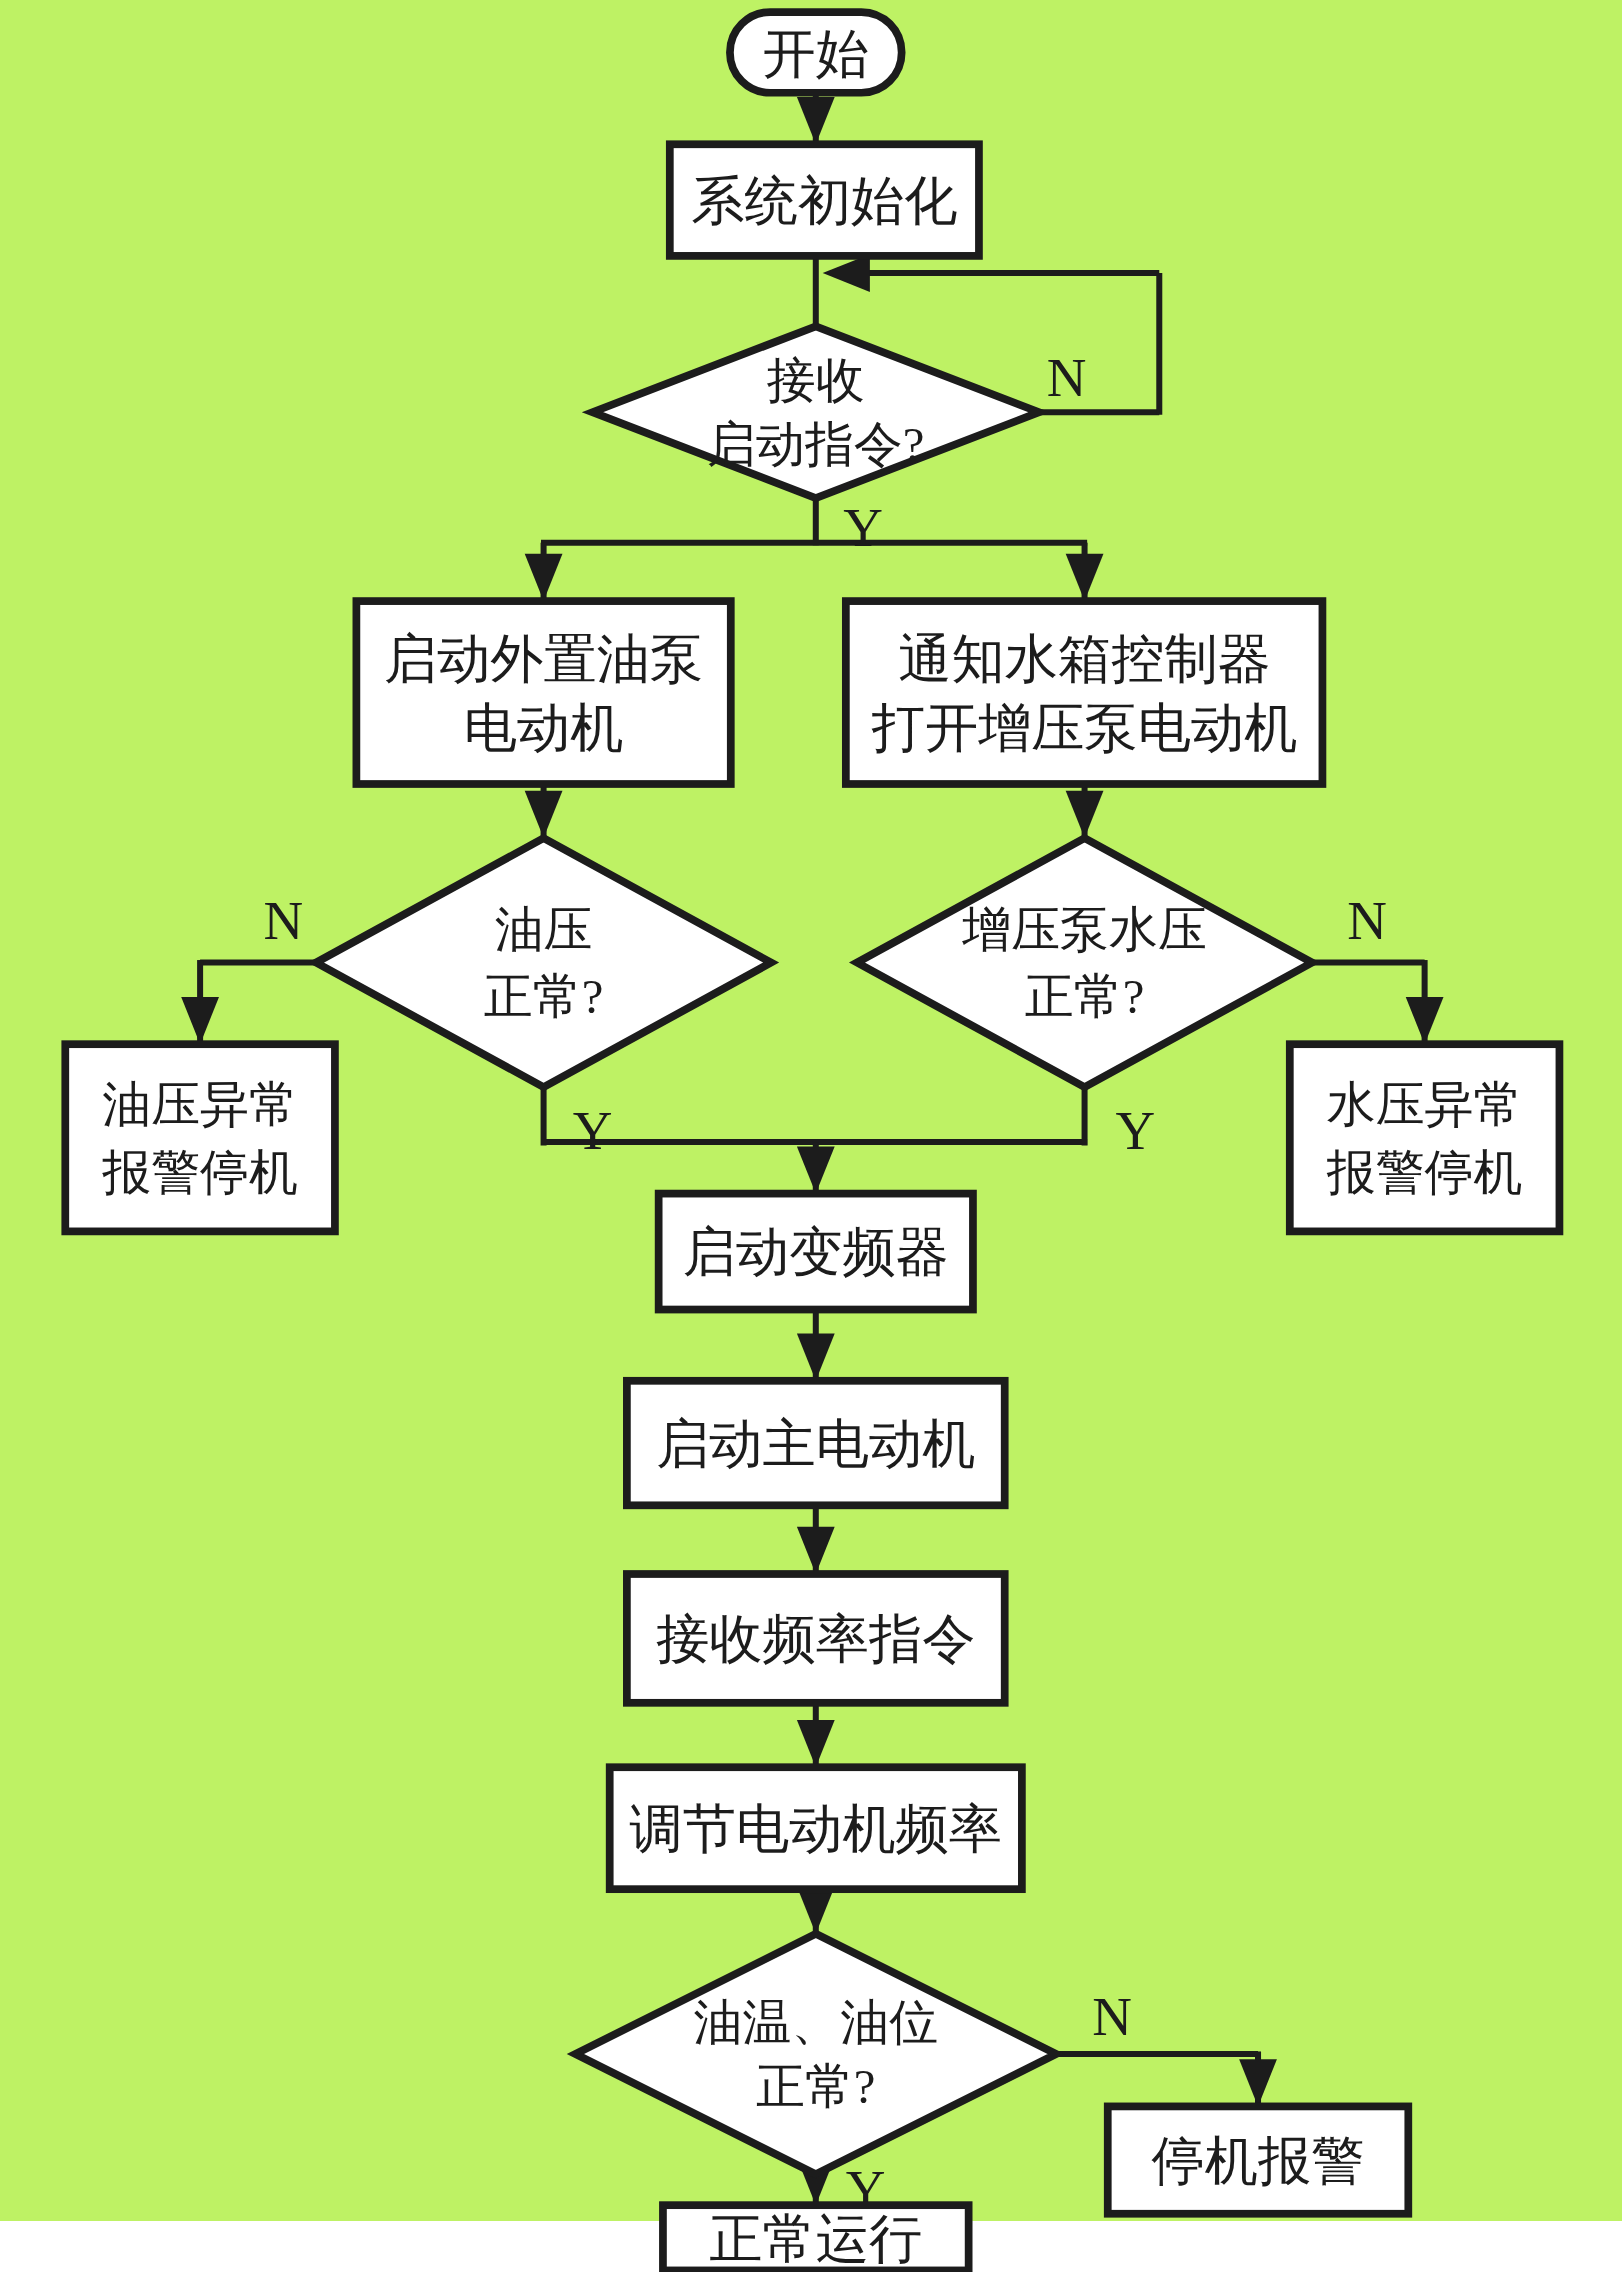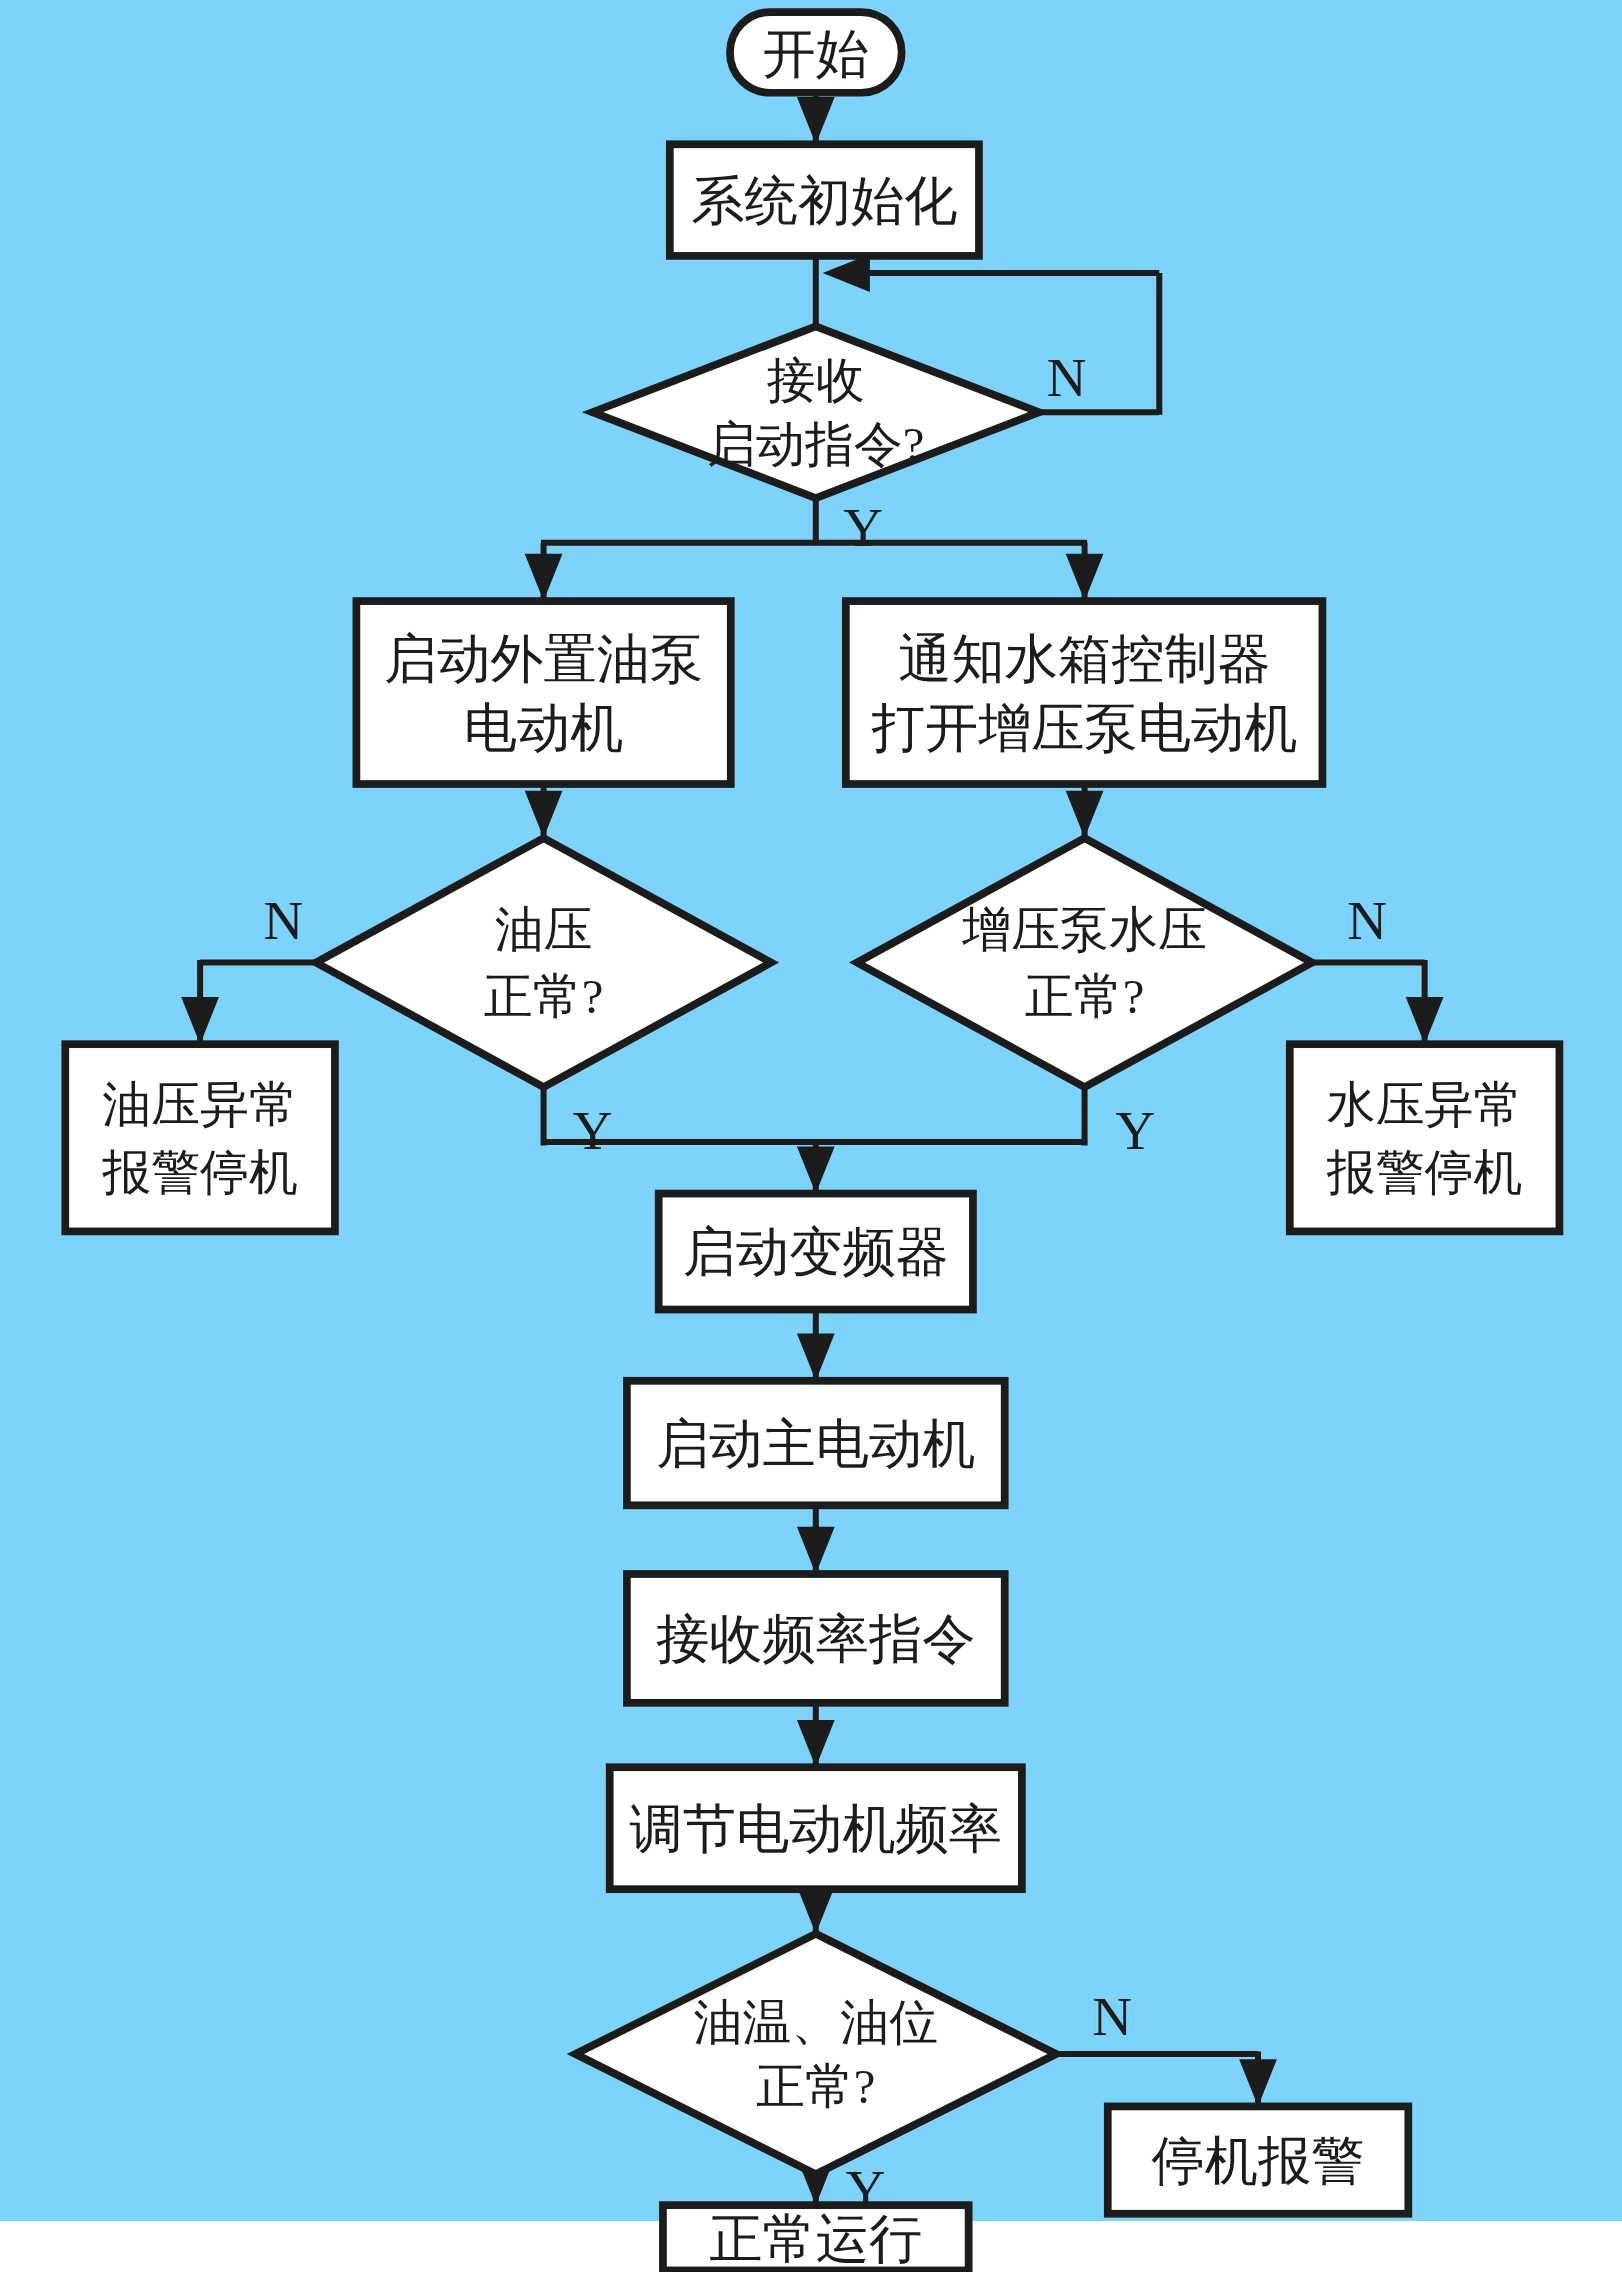--- a/index.html
+++ b/index.html
@@ -7,21 +7,21 @@
     padding: 0;
     background: #ffffff;
     width: 1623px;
     height: 2273px;
     font-family: "Liberation Serif", "DejaVu Serif", serif;
   }
   #canvas {
     position: relative;
     width: 1623px;
     height: 2221px;
-    background: #7dd3fc;
+    background: #bef264;
   }
   svg { display: block; }
   .shape {
     fill: #ffffff;
     stroke: #1c1c1c;
     stroke-width: 9;
   }
   .line {
     stroke: #1c1c1c;
     stroke-width: 7;

